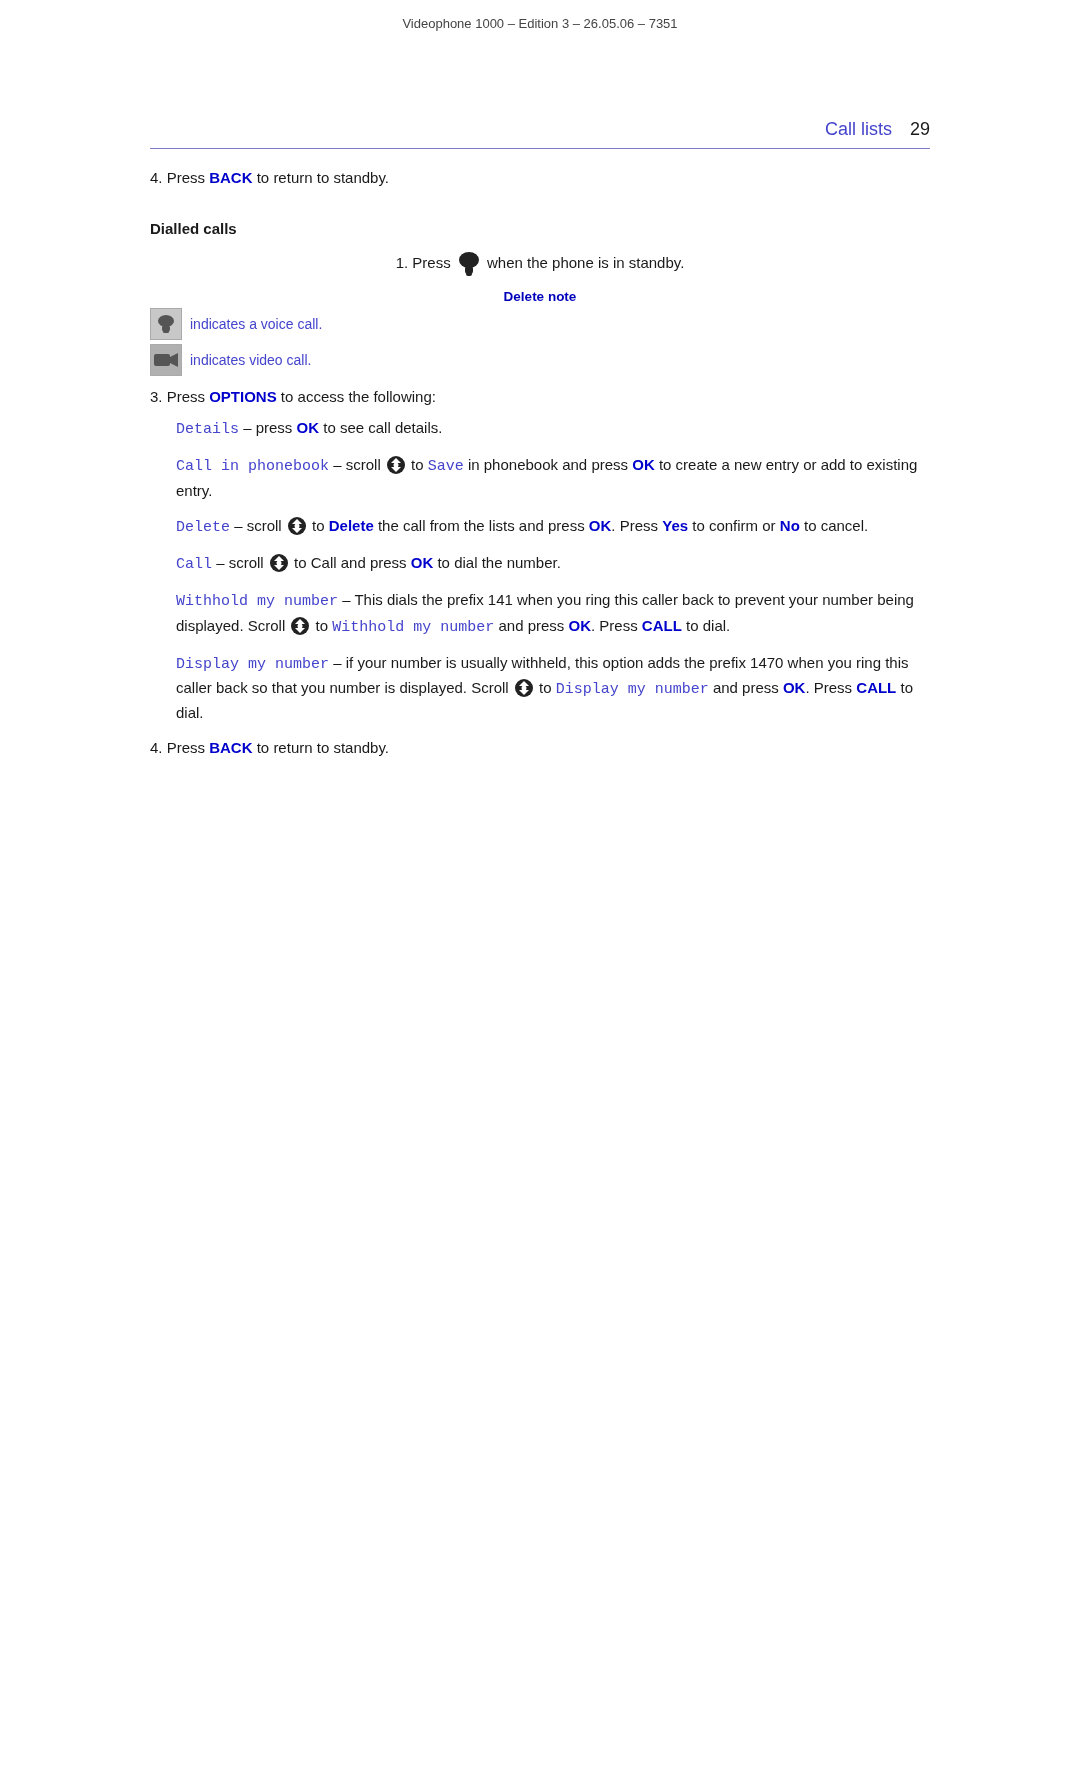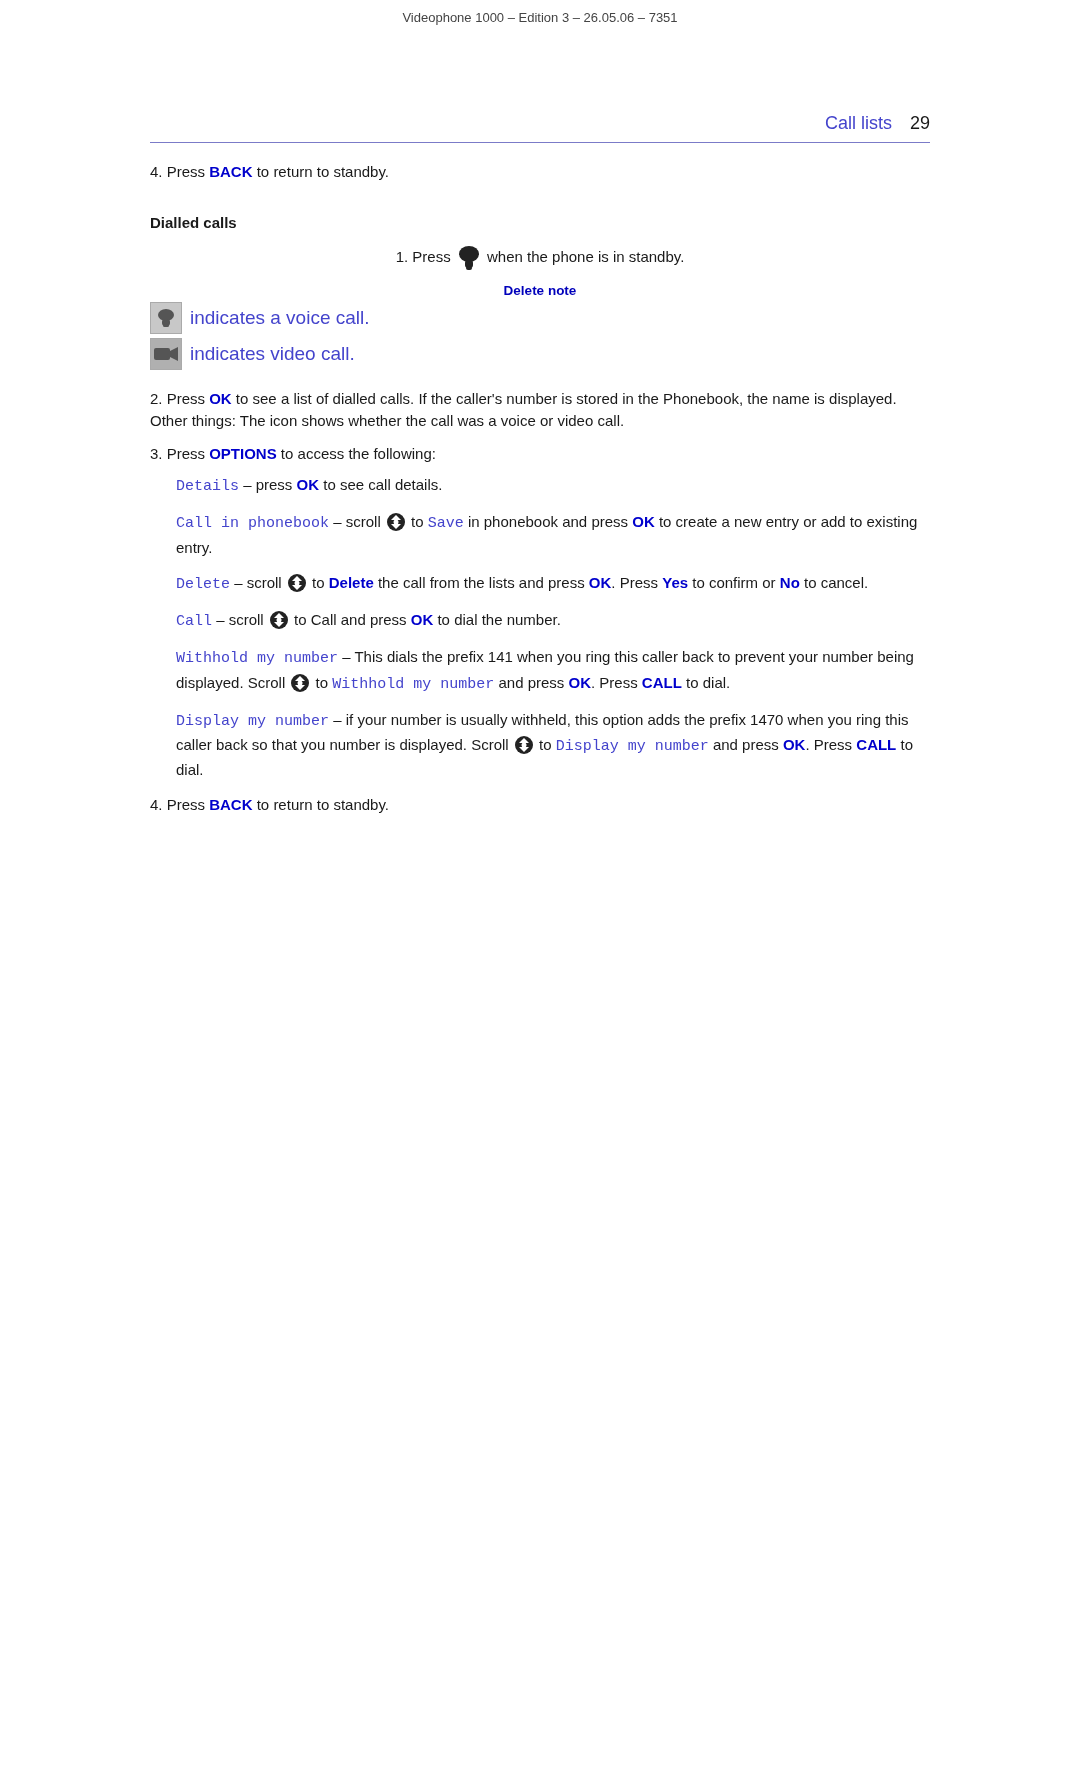--- a/index.html
+++ b/index.html
@@ -9,21 +9,21 @@
       font-family: 'Arial', sans-serif;
       font-size: 15px;
       color: #1a1a1a;
       width: 1080px;
       min-height: 1777px;
       position: relative;
     }
 
     .page-container {
       width: 780px;
-      margin: 4px auto;
+      margin: 10px auto;
       padding-top: 6px;
     }
 
     .header-bar {
       text-align: center;
       font-size: 13px;
       color: #444;
       padding-bottom: 8px;
     }
 
@@ -126,21 +126,21 @@
     .icon-voice {
       background: #c8c8c8;
     }
 
     .icon-video {
       background: #b0b0b0;
     }
 
     .note-text {
       color: #4444cc;
-      font-size: 19px;
+      font-size: 14px;
     }
 
     .options-block {
       margin-left: 26px;
       margin-top: 8px;
       margin-bottom: 8px;
     }
 
     .option-line {
       margin-bottom: 12px;
@@ -243,27 +243,20 @@
             <svg width="28" height="22" viewBox="0 0 28 22" xmlns="http://www.w3.org/2000/svg">
               <rect x="2" y="5" width="16" height="12" rx="2" fill="#555"></rect>
               <polygon points="18,8 26,4 26,18 18,14" fill="#555"></polygon>
             </svg>
           </div>
           <span class="note-text">indicates video call.</span>
         </div>
       </div>
     </div>
 
-    <div class="step-item" style="margin-top:14px; margin-bottom:10px;">
-      <div class="step-content">
-        <span class="step-text">
-          2. Press <span class="bold-blue">OK</span> to see a list of dialled calls. If the caller's number is stored in the Phonebook, the name is displayed. Other things: The icon shows whether the call was a voice or video call.
-        </span>
-      </div>
-    </div>
 
     <div class="step-item" style="margin-bottom:8px;">
       <div class="step-content">
         <span class="step-text">
           3. Press <span class="bold-blue">OPTIONS</span> to access the following:
         </span>
       </div>
     </div>
 
     <div class="options-block">

